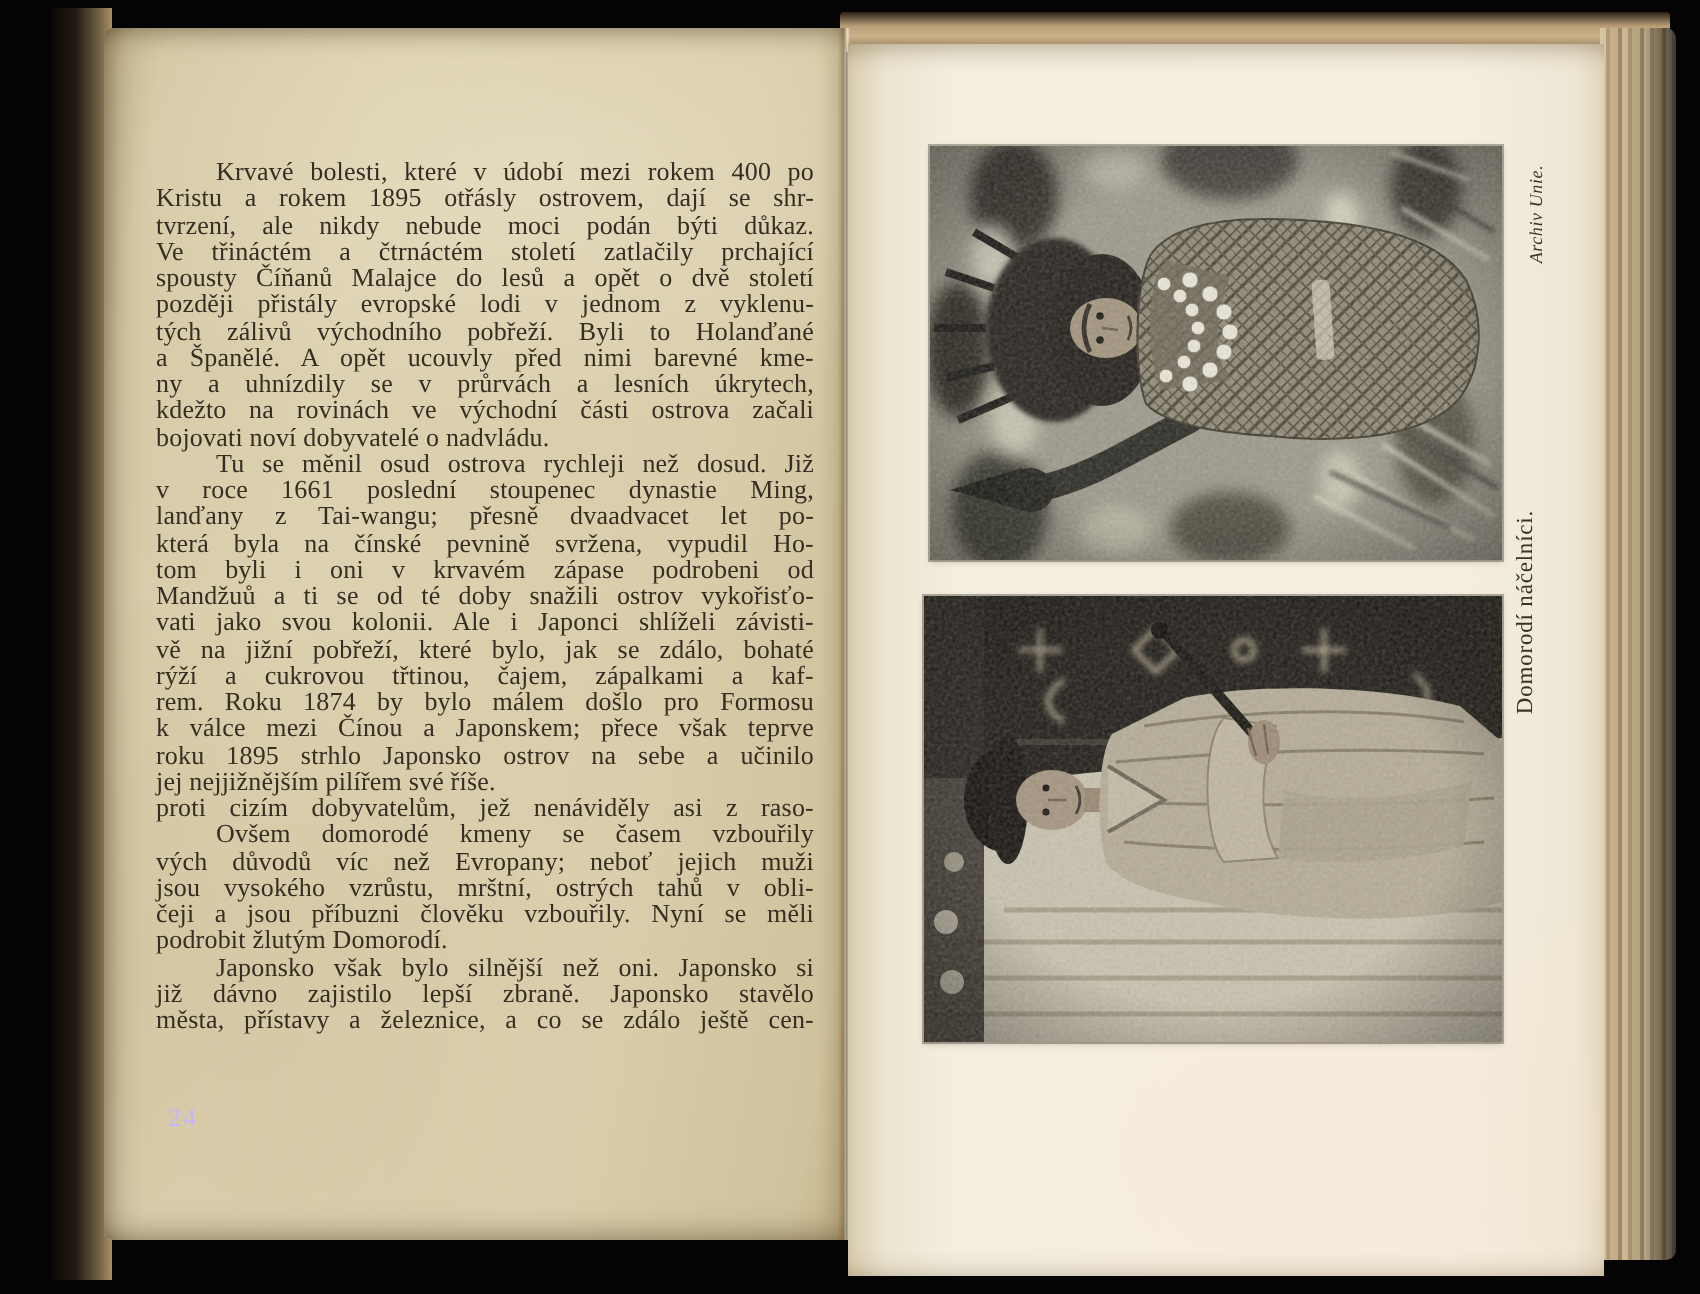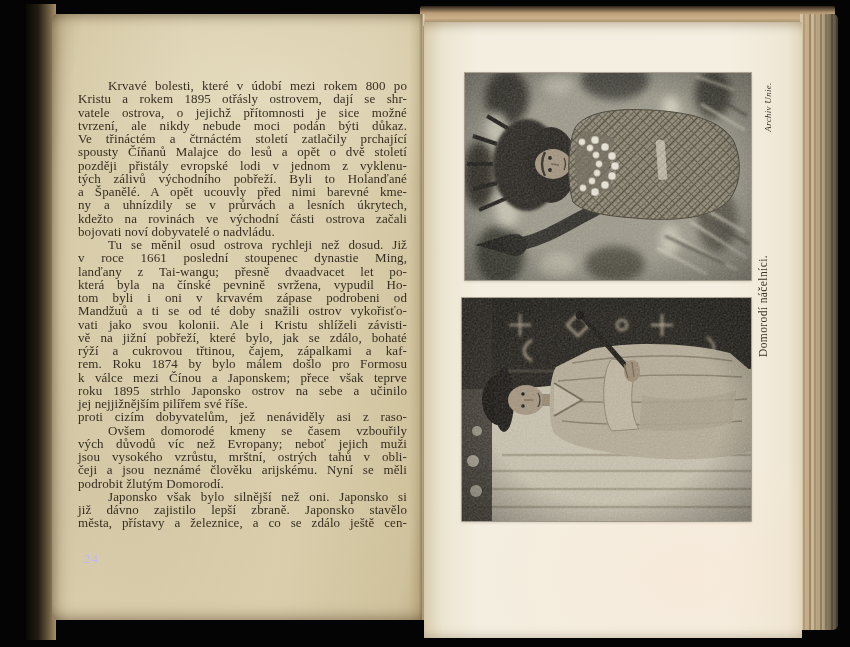--- a/index.html
+++ b/index.html
@@ -64,54 +64,53 @@
   <div class="top-edge-strip"></div>
   <div class="left-cover-strip"></div>
   <div class="fore-edge"></div>
 
   <div class="left-page">
     <div style="position:absolute;right:0;top:0;width:14px;height:100%;
                 background:linear-gradient(90deg,rgba(110,85,45,0),rgba(110,85,45,.22));"></div>
   </div>
   <div class="text-block" id="text-block">
       <div class="para">
-        <div class="line first">Krvavé bolesti, které v údobí mezi rokem 800 po</div>
+        <div class="line first">Krvavé bolesti, které v údobí mezi rokem 400 po</div>
         <div class="line">Kristu a rokem 1895 otřásly ostrovem, dají se shr-</div>
-        <div class="line">vatele ostrova, o jejichž přítomnosti je sice možné</div>
         <div class="line">tvrzení, ale nikdy nebude moci podán býti důkaz.</div>
         <div class="line">Ve třináctém a čtrnáctém století zatlačily prchající</div>
         <div class="line">spousty Číňanů Malajce do lesů a opět o dvě století</div>
         <div class="line">později přistály evropské lodi v jednom z vyklenu-</div>
         <div class="line">tých zálivů východního pobřeží. Byli to Holanďané</div>
         <div class="line">a Španělé. A opět ucouvly před nimi barevné kme-</div>
         <div class="line">ny a uhnízdily se v průrvách a lesních úkrytech,</div>
         <div class="line">kdežto na rovinách ve východní části ostrova začali</div>
         <div class="line last">bojovati noví dobyvatelé o nadvládu.</div>
       </div>
       <div class="para">
         <div class="line first">Tu se měnil osud ostrova rychleji než dosud. Již</div>
         <div class="line">v roce 1661 poslední stoupenec dynastie Ming,</div>
         <div class="line">lanďany z Tai-wangu; přesně dvaadvacet let po-</div>
         <div class="line">která byla na čínské pevnině svržena, vypudil Ho-</div>
         <div class="line">tom byli i oni v krvavém zápase podrobeni od</div>
         <div class="line">Mandžuů a ti se od té doby snažili ostrov vykořisťo-</div>
-        <div class="line">vati jako svou kolonii. Ale i Kristu shlíželi závisti-</div>
+        <div class="line">vati jako svou kolonii. Ale i Japonci shlíželi závisti-</div>
         <div class="line">vě na jižní pobřeží, které bylo, jak se zdálo, bohaté</div>
         <div class="line">rýží a cukrovou třtinou, čajem, zápalkami a kaf-</div>
         <div class="line">rem. Roku 1874 by bylo málem došlo pro Formosu</div>
         <div class="line">k válce mezi Čínou a Japonskem; přece však teprve</div>
         <div class="line">roku 1895 strhlo Japonsko ostrov na sebe a učinilo</div>
         <div class="line last">jej nejjižnějším pilířem své říše.</div>
       </div>
       <div class="para">
         <div class="line">proti cizím dobyvatelům, jež nenáviděly asi z raso-</div>
         <div class="line first">Ovšem domorodé kmeny se časem vzbouřily</div>
         <div class="line">vých důvodů víc než Evropany; neboť jejich muži</div>
         <div class="line">jsou vysokého vzrůstu, mrštní, ostrých tahů v obli-</div>
-        <div class="line">čeji a jsou neznámé člověku arijskému. Nyní se měli</div>
+        <div class="line">čeji a jsou příbuzni člověku vzbouřily. Nyní se měli</div>
         <div class="line last">podrobit žlutým Domorodí.</div>
       </div>
       <div class="para">
         <div class="line first">Japonsko však bylo silnější než oni. Japonsko si</div>
         <div class="line">již dávno zajistilo lepší zbraně. Japonsko stavělo</div>
         <div class="line">města, přístavy a železnice, a co se zdálo ještě cen-</div>
       </div>
     </div>
   <div class="page-number">24</div>
   <div class="gutter-line"></div>

